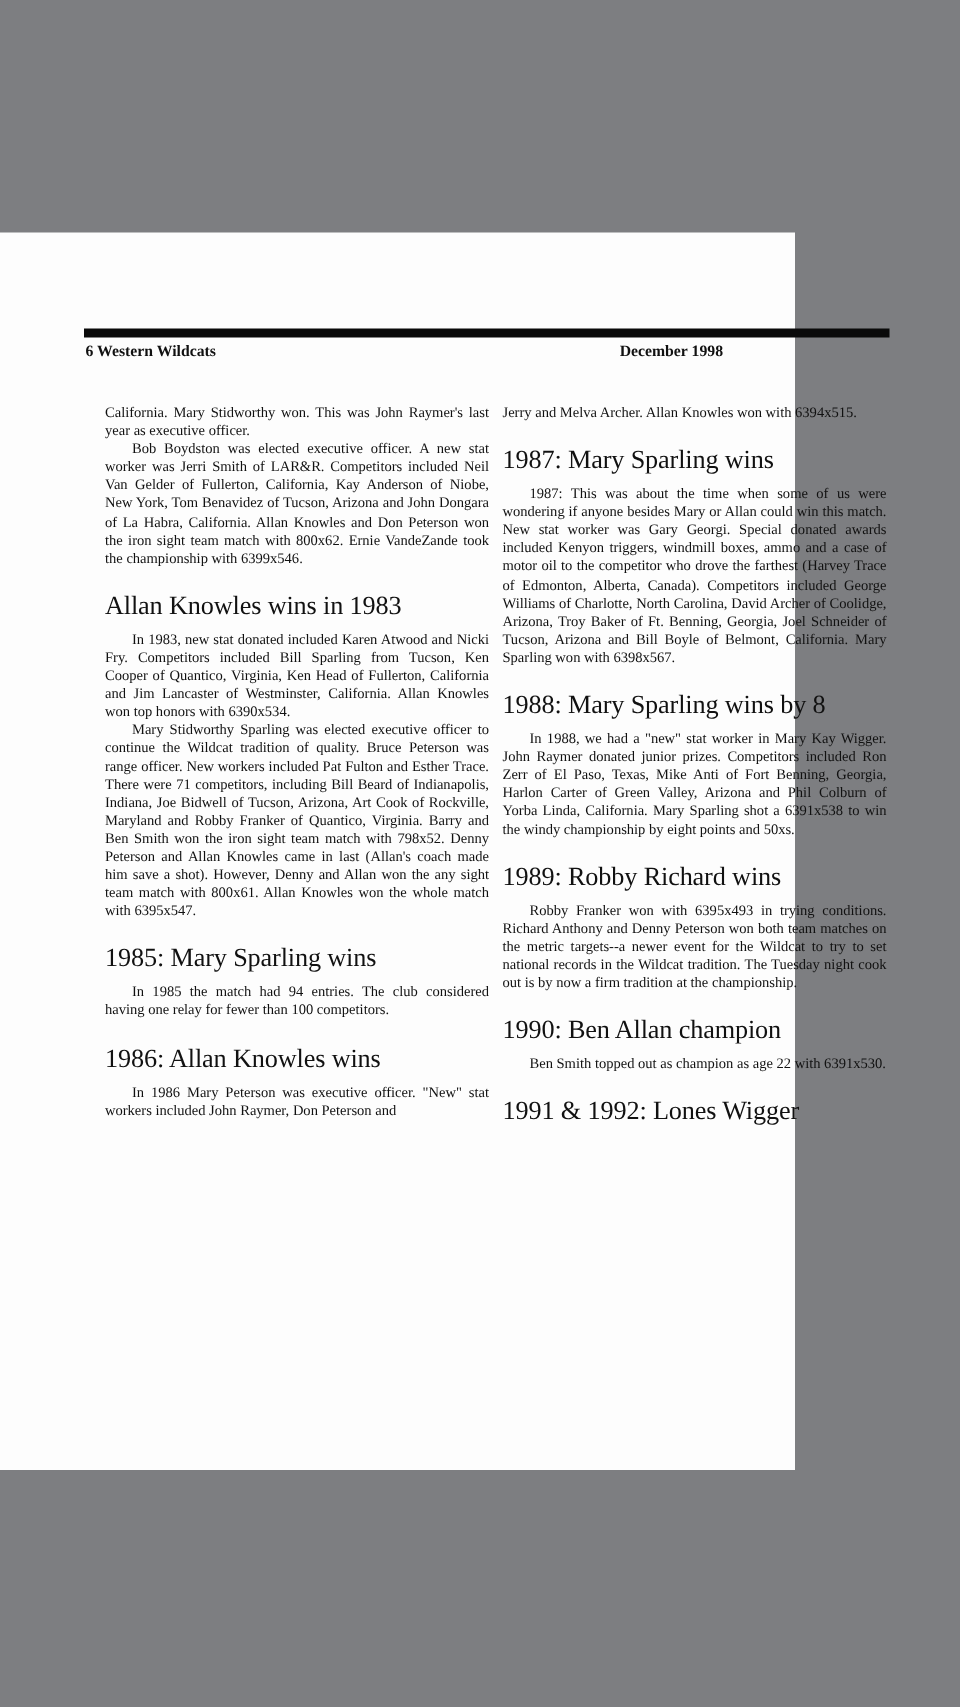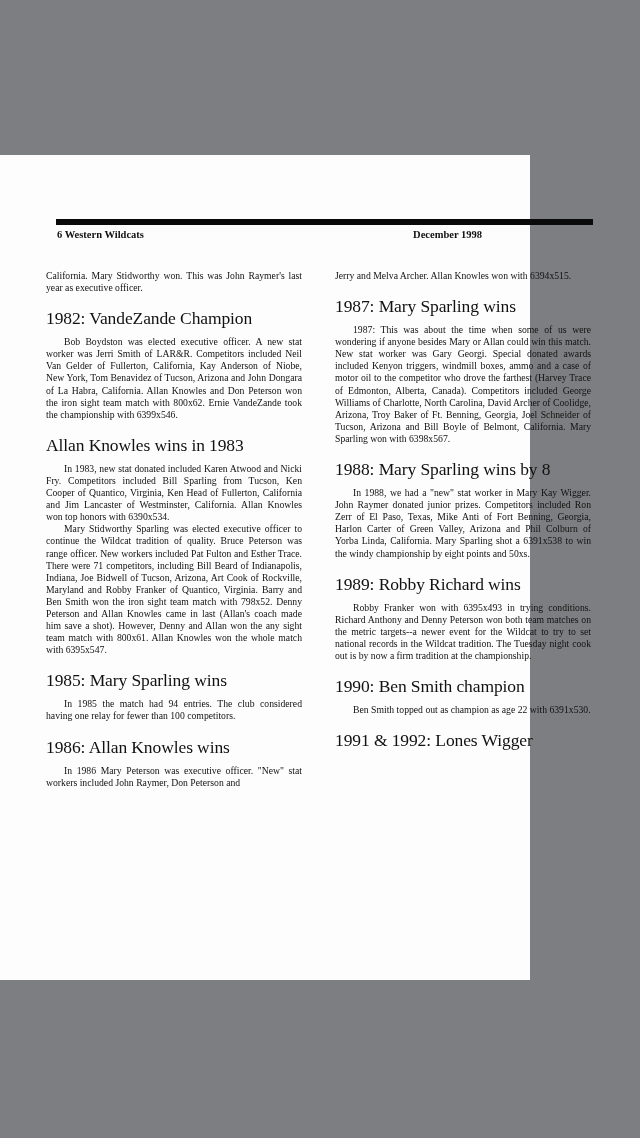--- a/index.html
+++ b/index.html
@@ -29,21 +29,21 @@
     font-size: 10.5px;
     font-weight: bold;
   }
   .header-left { left: 57px; }
   .header-right { right: 48px; }
   .col {
     position: absolute;
     top: 115px;
     width: 256px;
   }
-  .col.left { left: 46px; }
+  .col.left { left: 70px; }
   .col.right { left: 335px; }
   p {
     margin: 0;
     font-size: 9.7px;
     line-height: 12.1px;
     text-align: justify;
   }
   p.indent { text-indent: 18px; }
   h2 {
     margin: 14px 0 8px 0;
@@ -58,21 +58,20 @@
 <body>
 
 <div class="page">
   <div class="rule"></div>
   <div class="header-left">6 Western Wildcats</div>
   <div class="header-right">December 1998</div>
 
   <div class="col left">
     <p>California.  Mary Stidworthy won.  This was John Raymer's last year as executive officer.</p>
 
-    <h2>1982: VandeZande Champion</h2>
     <p class="indent">Bob Boydston was elected executive officer.  A new stat worker was Jerri Smith of LAR&amp;R.  Competitors included Neil Van Gelder of Fullerton, California, Kay Anderson of Niobe, New York, Tom Benavidez of Tucson, Arizona and John Dongara of La Habra, California.  Allan Knowles and Don Peterson won the iron sight team match with 800x62.  Ernie VandeZande took the championship with 6399x546.</p>
 
     <h2>Allan Knowles wins in 1983</h2>
     <p class="indent">In 1983, new stat donated included Karen Atwood and Nicki Fry.  Competitors included Bill Sparling from Tucson, Ken Cooper of Quantico, Virginia, Ken Head of Fullerton, California and Jim Lancaster of Westminster, California.   Allan Knowles won top honors with 6390x534.</p>
 
     <p class="indent">Mary Stidworthy Sparling was elected executive officer to continue the Wildcat tradition of quality.  Bruce Peterson was range officer.  New workers included Pat Fulton and Esther Trace.  There were 71 competitors, including Bill Beard of Indianapolis, Indiana, Joe Bidwell of Tucson, Arizona, Art Cook of Rockville, Maryland and Robby Franker of Quantico, Virginia.  Barry and Ben Smith won the iron sight team match with 798x52.  Denny Peterson and Allan Knowles came in last (Allan's coach made him save a shot).  However, Denny and Allan won the any sight team match with 800x61.  Allan Knowles won the whole match with 6395x547.</p>
 
     <h2>1985: Mary Sparling wins</h2>
     <p class="indent">In 1985 the match had 94 entries.  The club considered having one relay for fewer than 100 competitors.</p>
 
@@ -85,18 +84,18 @@
 
     <h2>1987: Mary Sparling wins</h2>
     <p class="indent">1987: This was about the time when some of us were wondering if anyone besides Mary or Allan could win this match.  New stat worker was Gary Georgi.  Special donated awards included Kenyon triggers, windmill boxes, ammo and a case of motor oil to the competitor who drove the farthest (Harvey Trace of Edmonton, Alberta, Canada).  Competitors included George Williams of Charlotte, North Carolina, David Archer of Coolidge, Arizona, Troy Baker of Ft. Benning, Georgia, Joel Schneider of Tucson, Arizona and Bill Boyle of Belmont, California.  Mary Sparling won with 6398x567.</p>
 
     <h2>1988: Mary Sparling wins by 8</h2>
     <p class="indent">In 1988, we had a "new" stat worker in Mary Kay Wigger.  John Raymer donated junior prizes.  Competitors included Ron Zerr of El Paso, Texas, Mike Anti of Fort Benning, Georgia, Harlon Carter of Green Valley, Arizona and Phil Colburn of Yorba Linda, California.  Mary Sparling shot a 6391x538 to win the windy championship by eight points and 50xs.</p>
 
     <h2>1989: Robby Richard wins</h2>
     <p class="indent">Robby Franker won with 6395x493 in trying conditions.  Richard Anthony and Denny Peterson won both team matches on the metric targets--a newer event for the Wildcat to try to set national records in the Wildcat tradition. The Tuesday night cook out is by now a firm tradition at the championship.</p>
 
-    <h2>1990: Ben Smith champion</h2>
+    <h2>1990: Ben Allan champion</h2>
     <p class="indent">Ben Smith topped out as champion as age 22 with 6391x530.</p>
 
     <h2>1991 &amp; 1992: Lones Wigger</h2>
   </div>
 </div>
 
 </body></html>

